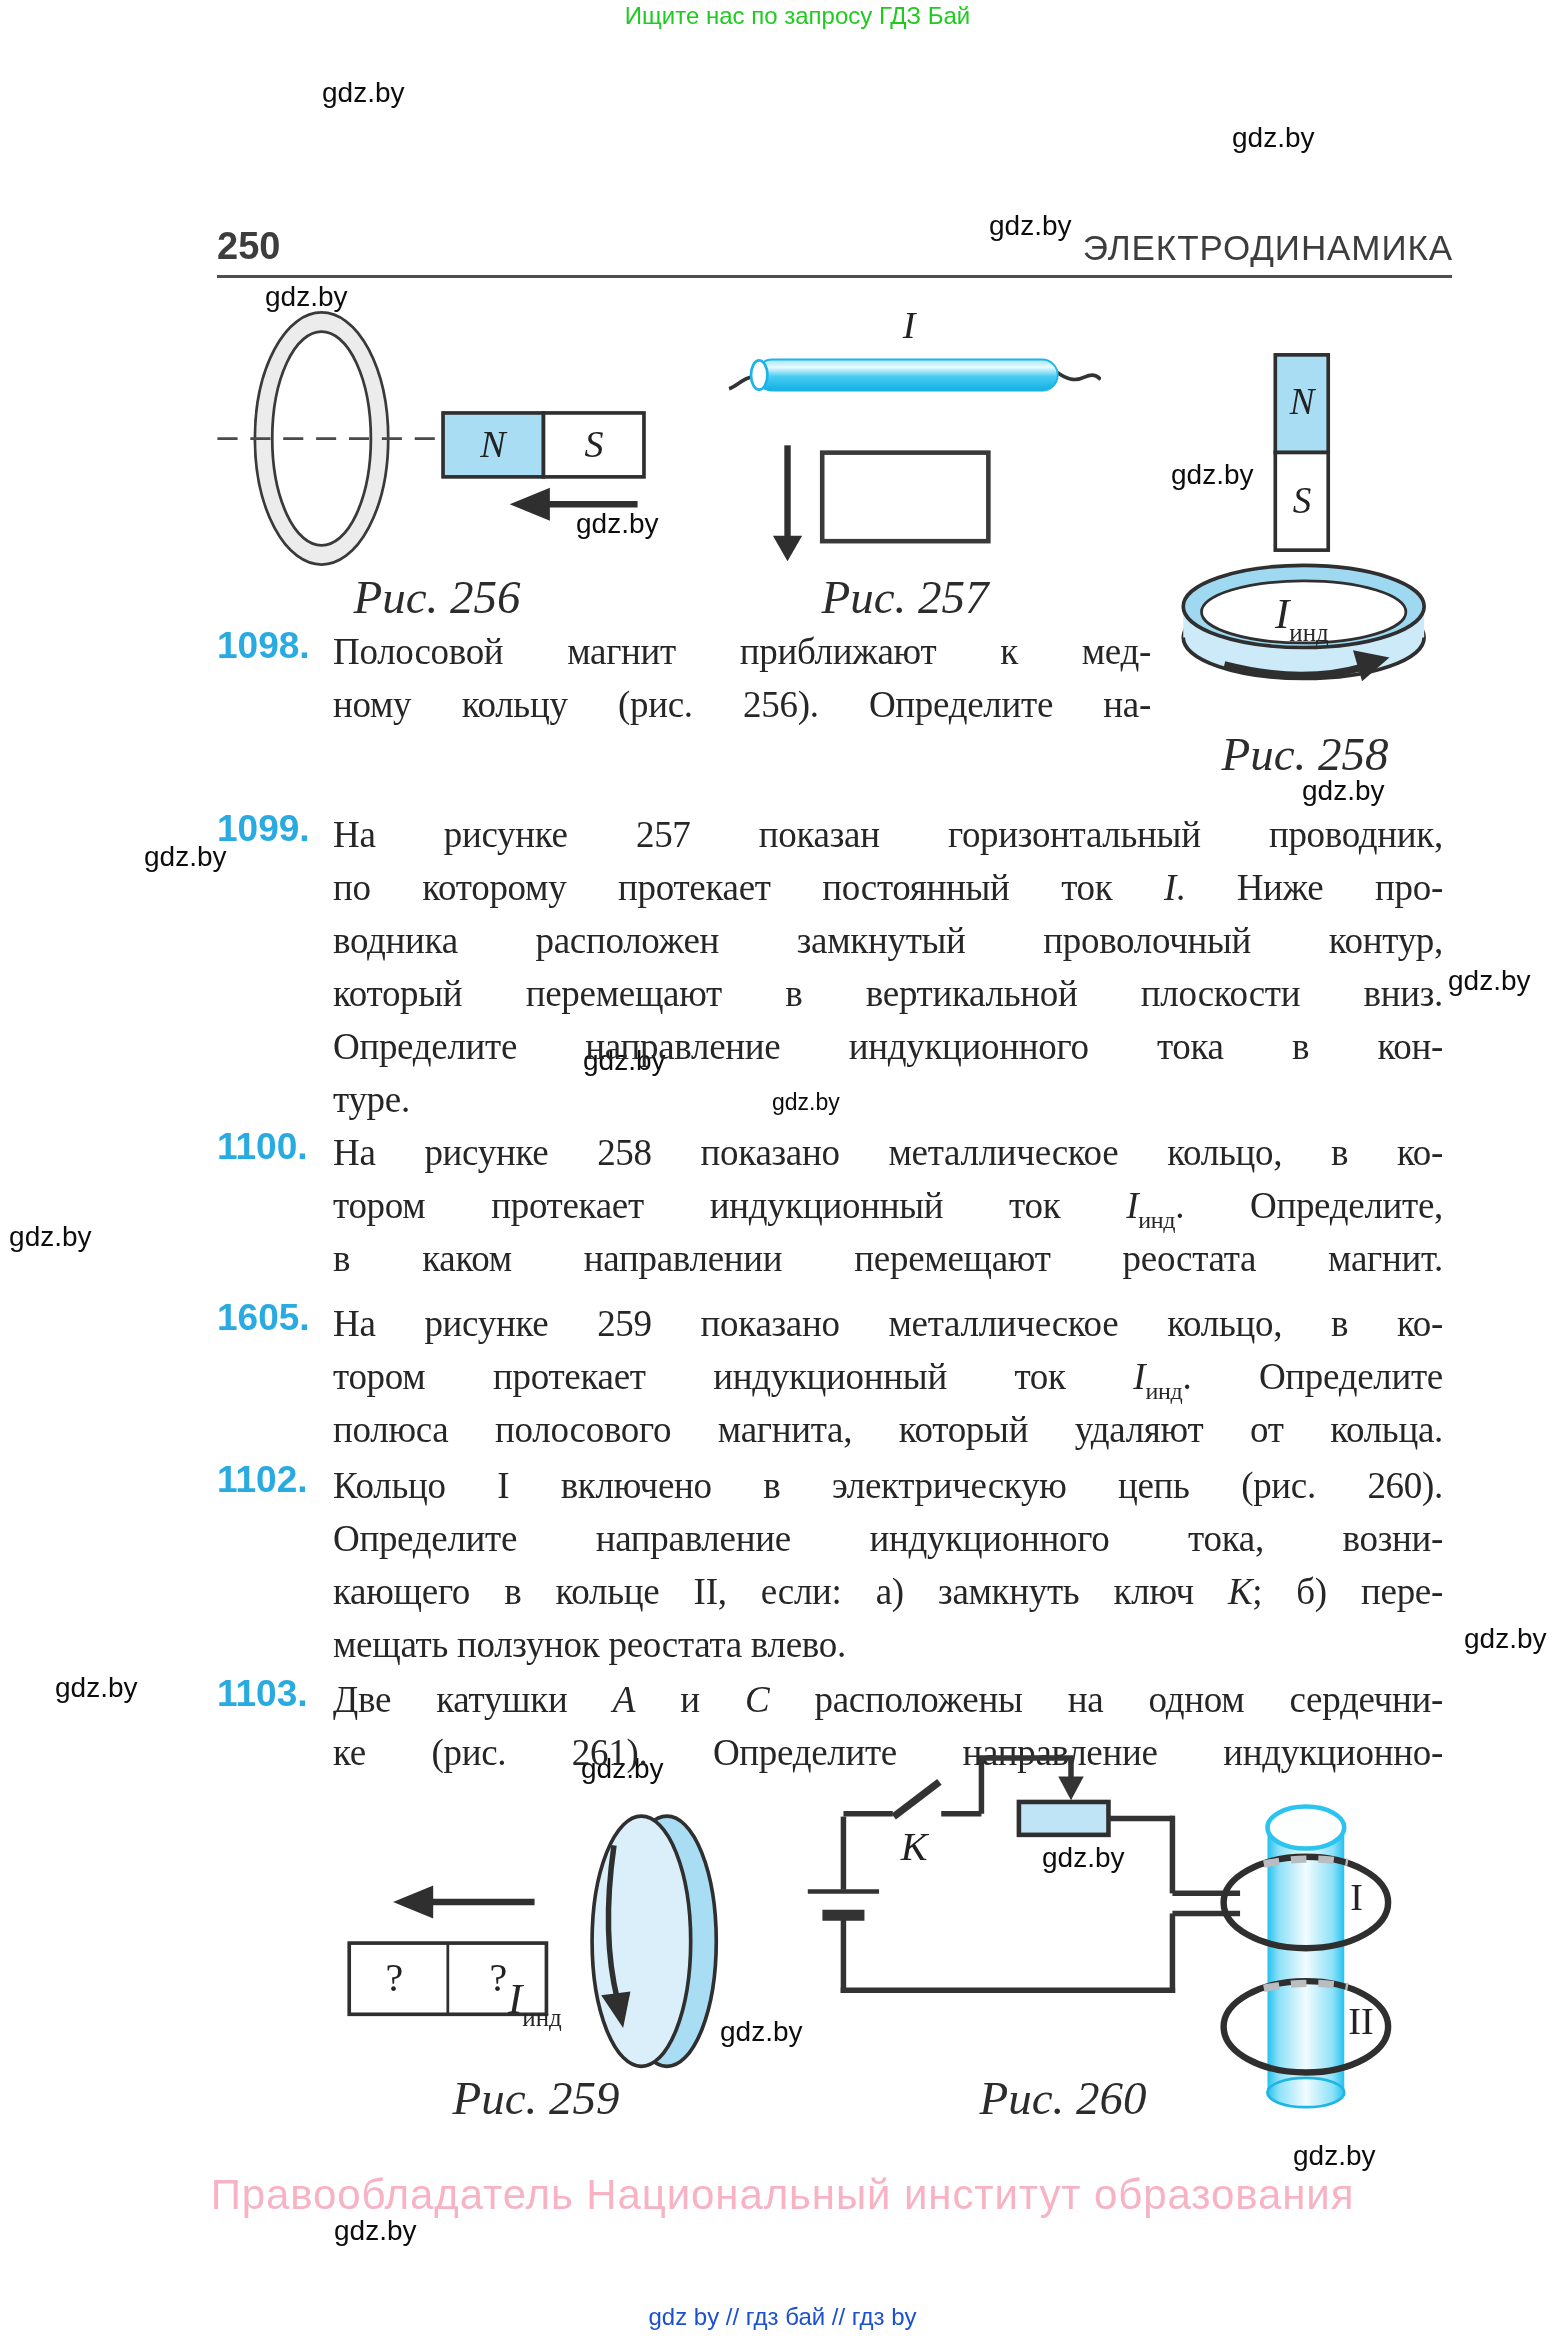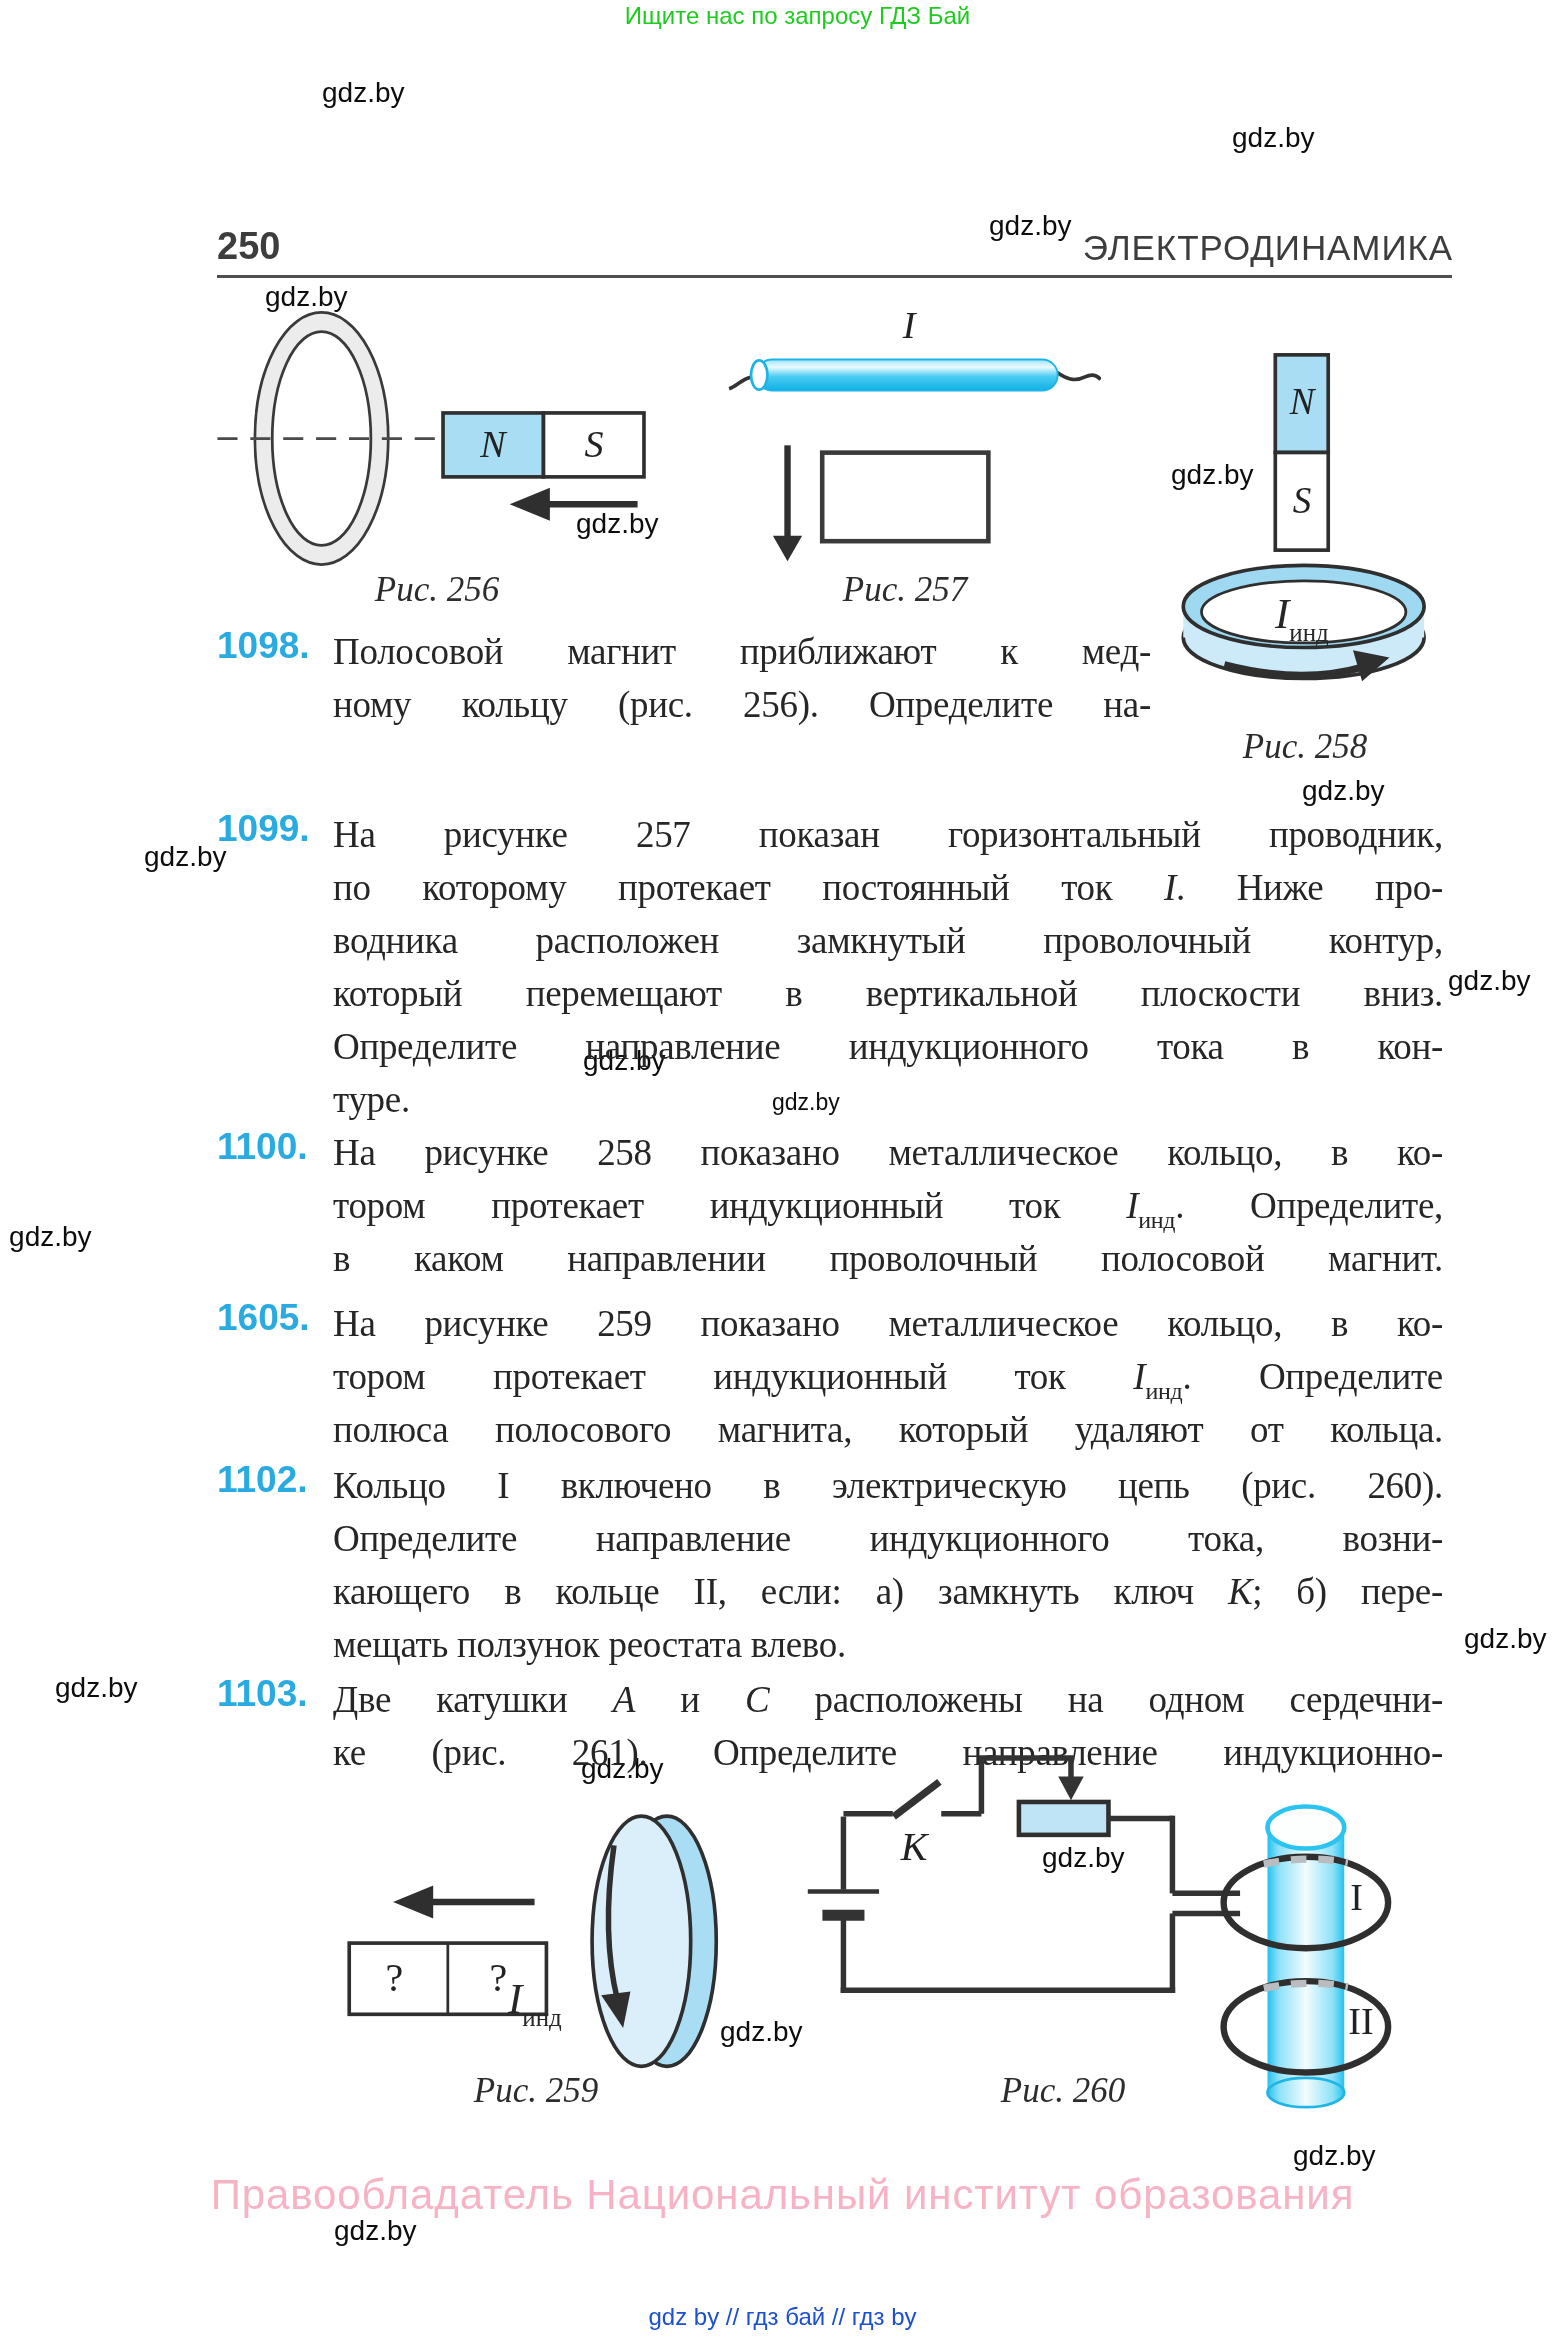--- a/index.html
+++ b/index.html
@@ -25,21 +25,21 @@
   .problem{position:absolute;left:217px;}
   .pnum{position:absolute;left:0;top:0;font:700 37px "Liberation Sans","DejaVu Sans",sans-serif;color:#29abe2;}
   .plines{margin-left:116px;}
   .pline{height:53px;line-height:53px;font-size:37px;font-weight:500;letter-spacing:-0.3px;
          text-align:justify;text-align-last:justify;}
   .pline.last-left{text-align-last:left;}
   .pline sub{font-size:24px;line-height:0;vertical-align:-10px;}
   
   .figlbl{font-style:italic;font-size:38px;text-align:center;color:#222;}
   .figlbl-up{font-style:normal;}
-  .cap{font-style:italic;font-weight:500;font-size:35px;text-align:center;color:#2c2c2c;width:274px;}
+  .cap{font-style:italic;font-weight:500;font-size:47px;text-align:center;color:#2c2c2c;width:274px;}
   .isub{font-size:25px;vertical-align:-12.8px;font-style:normal;}
   .bigI{font-style:italic;font-size:43px;}
 </style>
 </head>
 <body>
 
 <div id="page">
 
   <div class="abs banner-top">Ищите нас по запросу ГДЗ Бай</div>
   <div class="abs hdr-num">250</div>
@@ -134,21 +134,21 @@
         <div class="pline">который перемещают в вертикальной плоскости вниз.</div>
         <div class="pline">Определите направление индукционного тока в кон-</div>
         <div class="pline last-left">туре.</div>
       </div>
   </div>
   <div class="problem" style="top:1126px;width:1226px">
     <span class="pnum">1100.</span>
     <div class="plines">
         <div class="pline">На рисунке 258 показано металлическое кольцо, в ко-</div>
         <div class="pline">тором протекает индукционный ток <i>I</i><sub>инд</sub>. Определите,</div>
-        <div class="pline">в каком направлении проволочный полосовой магнит.</div>
+        <div class="pline">в каком направлении перемещают реостата магнит.</div>
       </div>
   </div>
   <div class="problem" style="top:1297px;width:1226px">
     <span class="pnum">1605.</span>
     <div class="plines">
         <div class="pline">На рисунке 259 показано металлическое кольцо, в ко-</div>
         <div class="pline">тором протекает индукционный ток <i>I</i><sub>инд</sub>. Определите</div>
         <div class="pline">полюса полосового магнита, который удаляют от кольца.</div>
       </div>
   </div>

